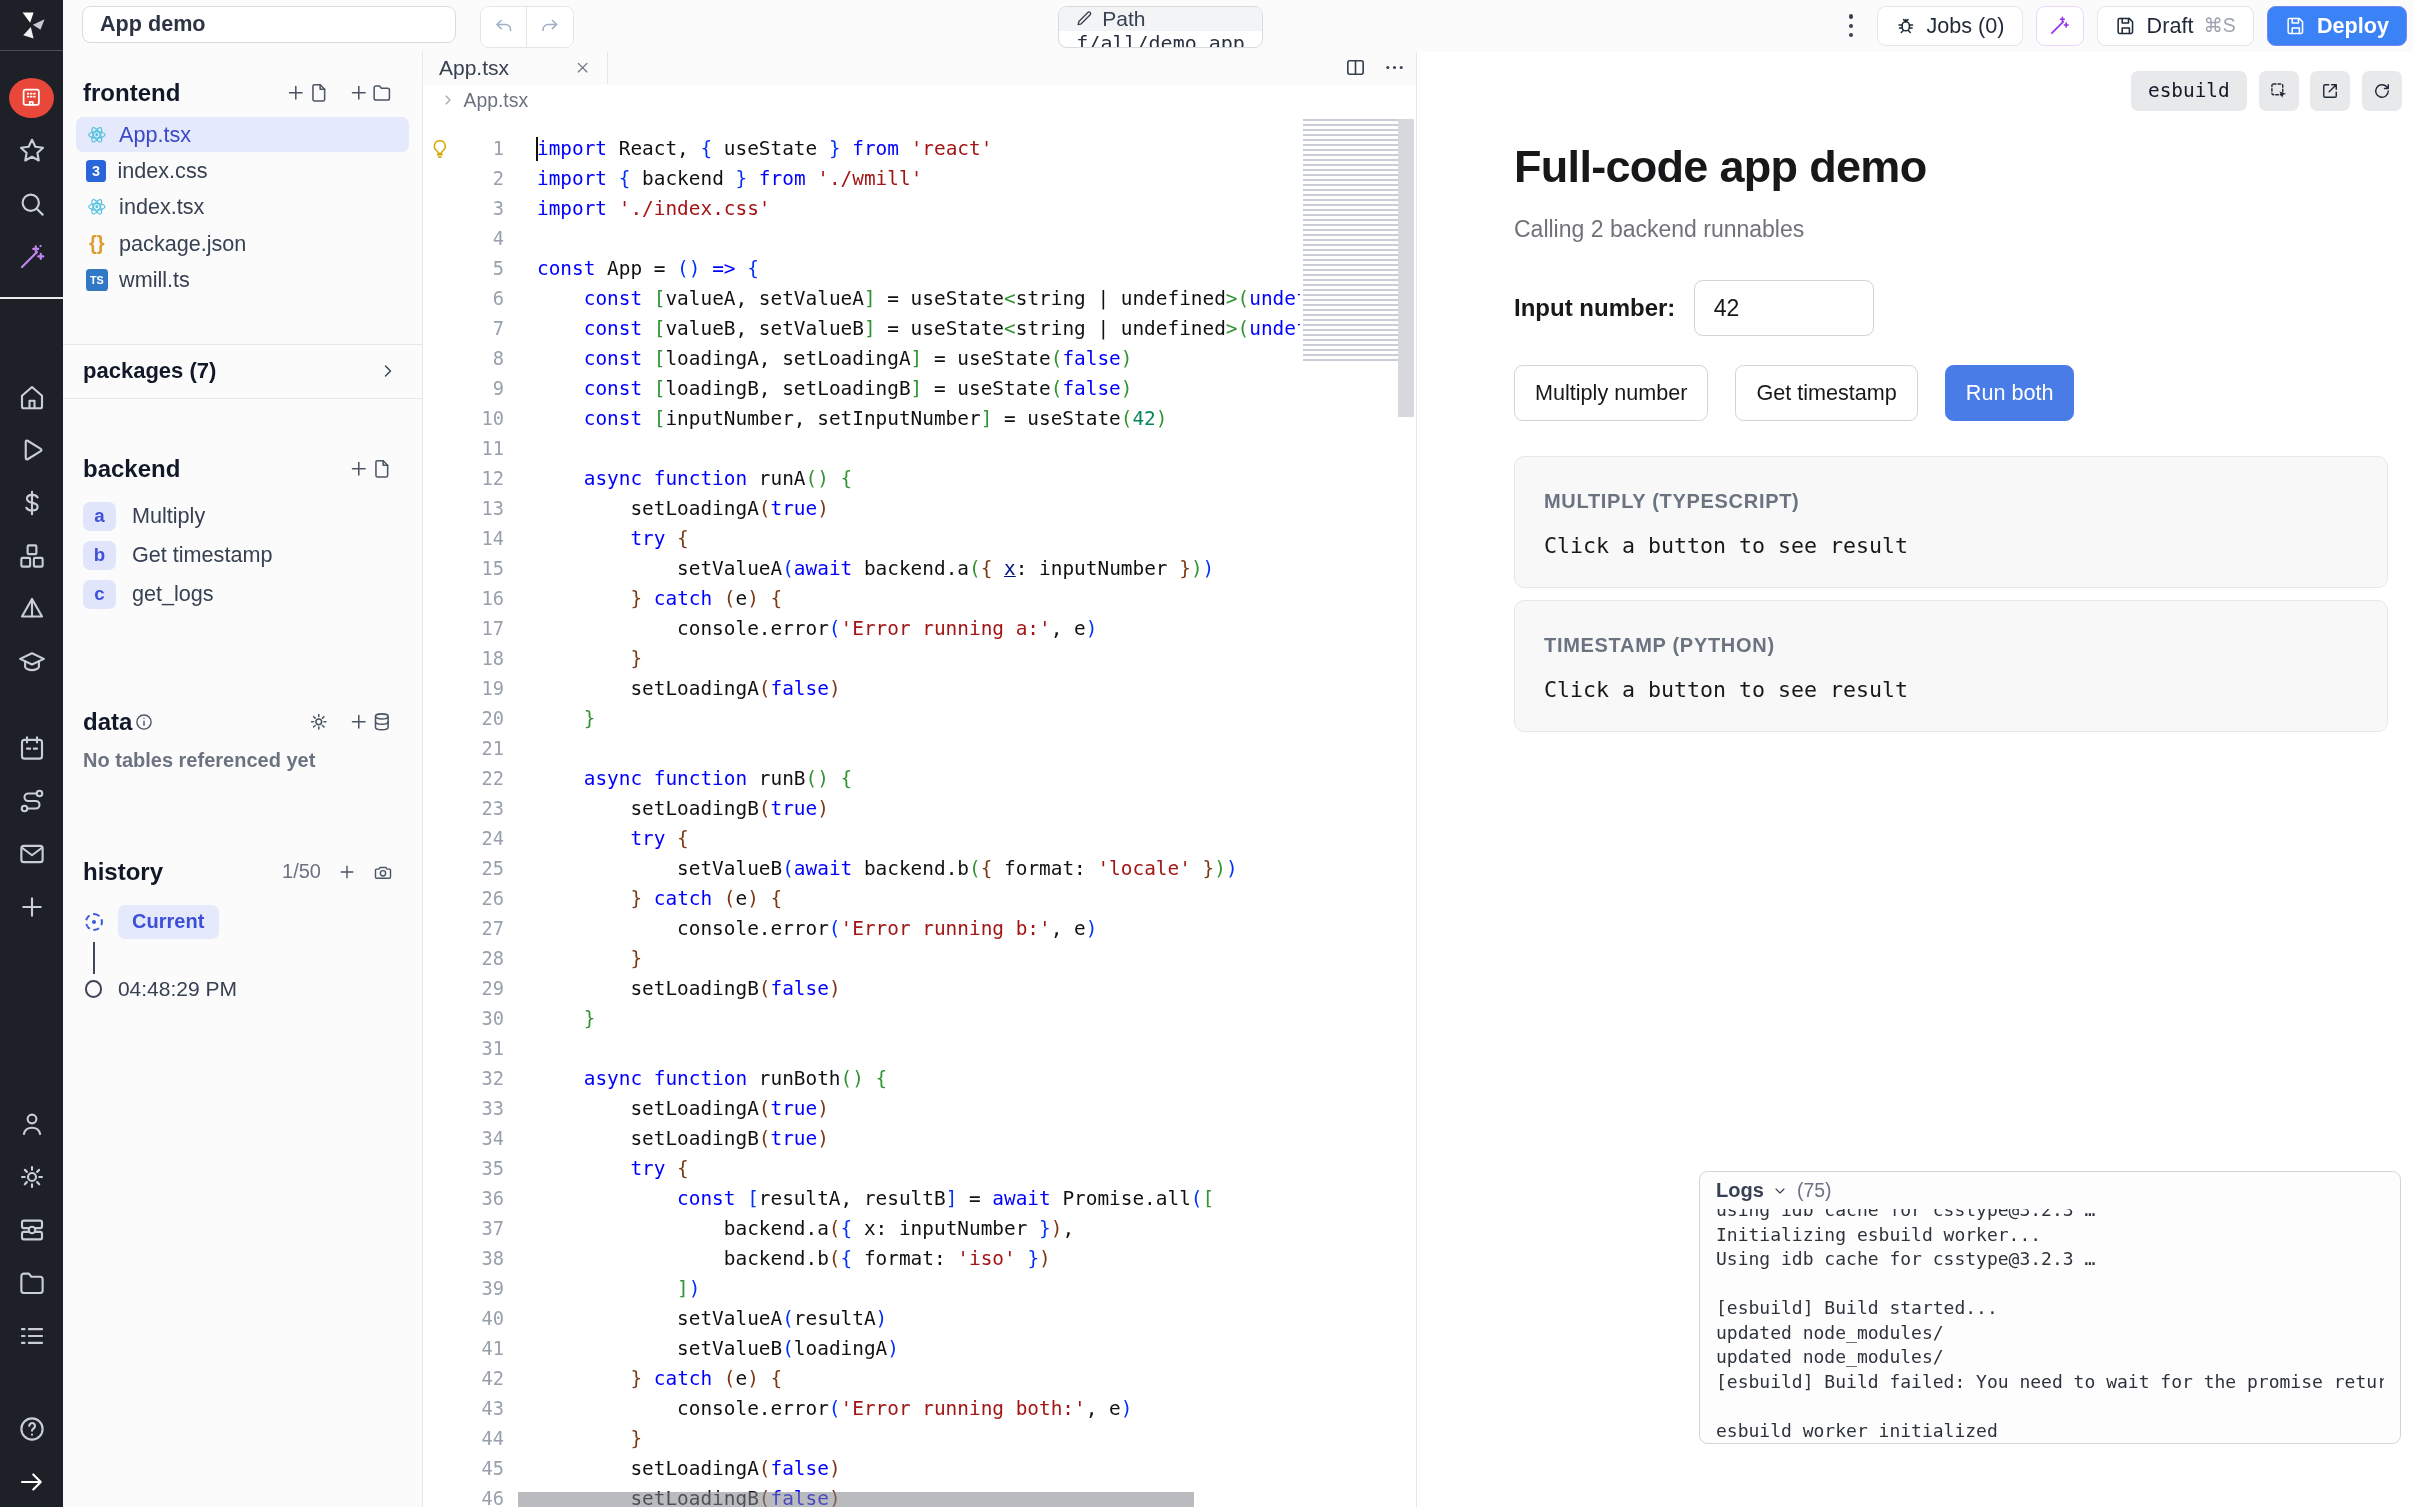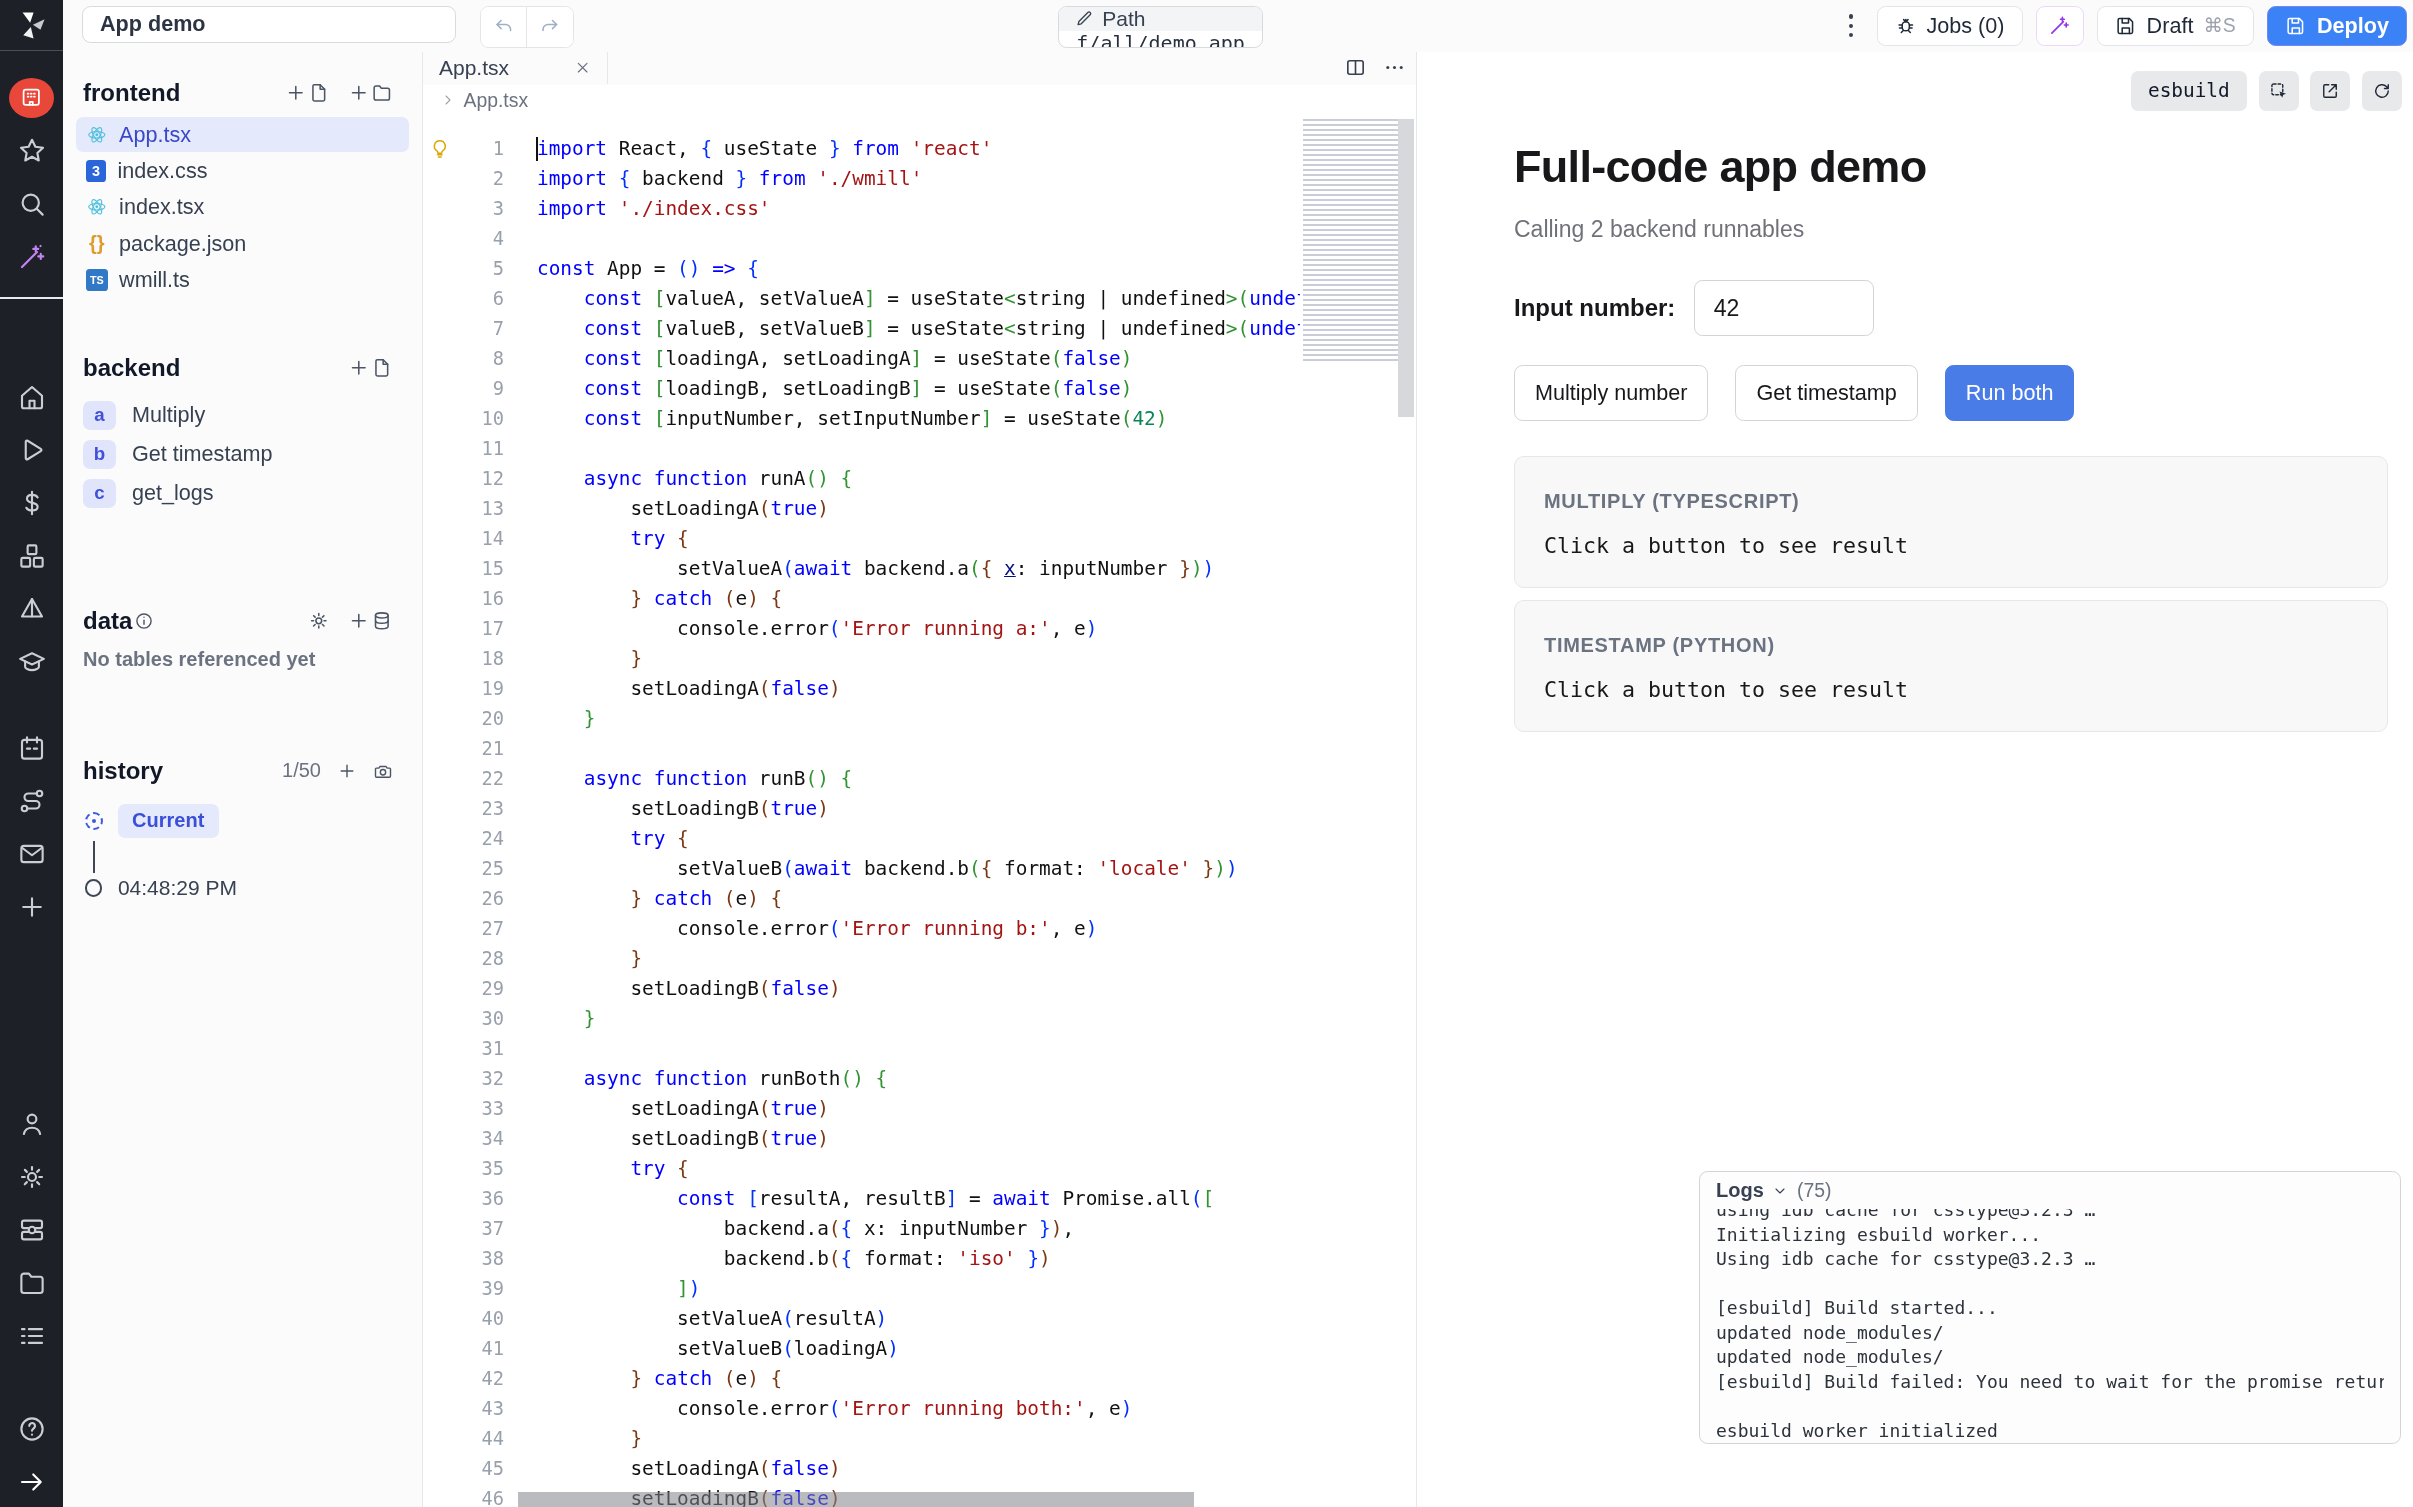--- a/index.html
+++ b/index.html
@@ -406,20 +406,26 @@
         <div class="file-row">
           <span class="fic json">{}</span>
           <span>package.json</span>
         </div>
         <div class="file-row">
           <span class="fic ts">TS</span>
           <span>wmill.ts</span>
         </div>
       </div>
 
+    <div class="packages-row">
+      <span class="t">packages (7)</span>
+      <svg viewBox="0 0 24 24" class="ico">
+          <path d="M9 6l6 6-6 6"></path>
+        </svg>
+    </div>
 
     <div class="sec">
       <div class="ex-head">
         <span class="ex-title">backend</span>
         <span class="ex-actions">
           <span class="plusico">
               <svg viewBox="0 0 24 24" class="ico" width="17.3" height="17.3">
                 <path d="M12 5v14M5 12h14"></path>
               </svg>
               <svg viewBox="0 0 24 24" class="ico" width="20" height="20">

